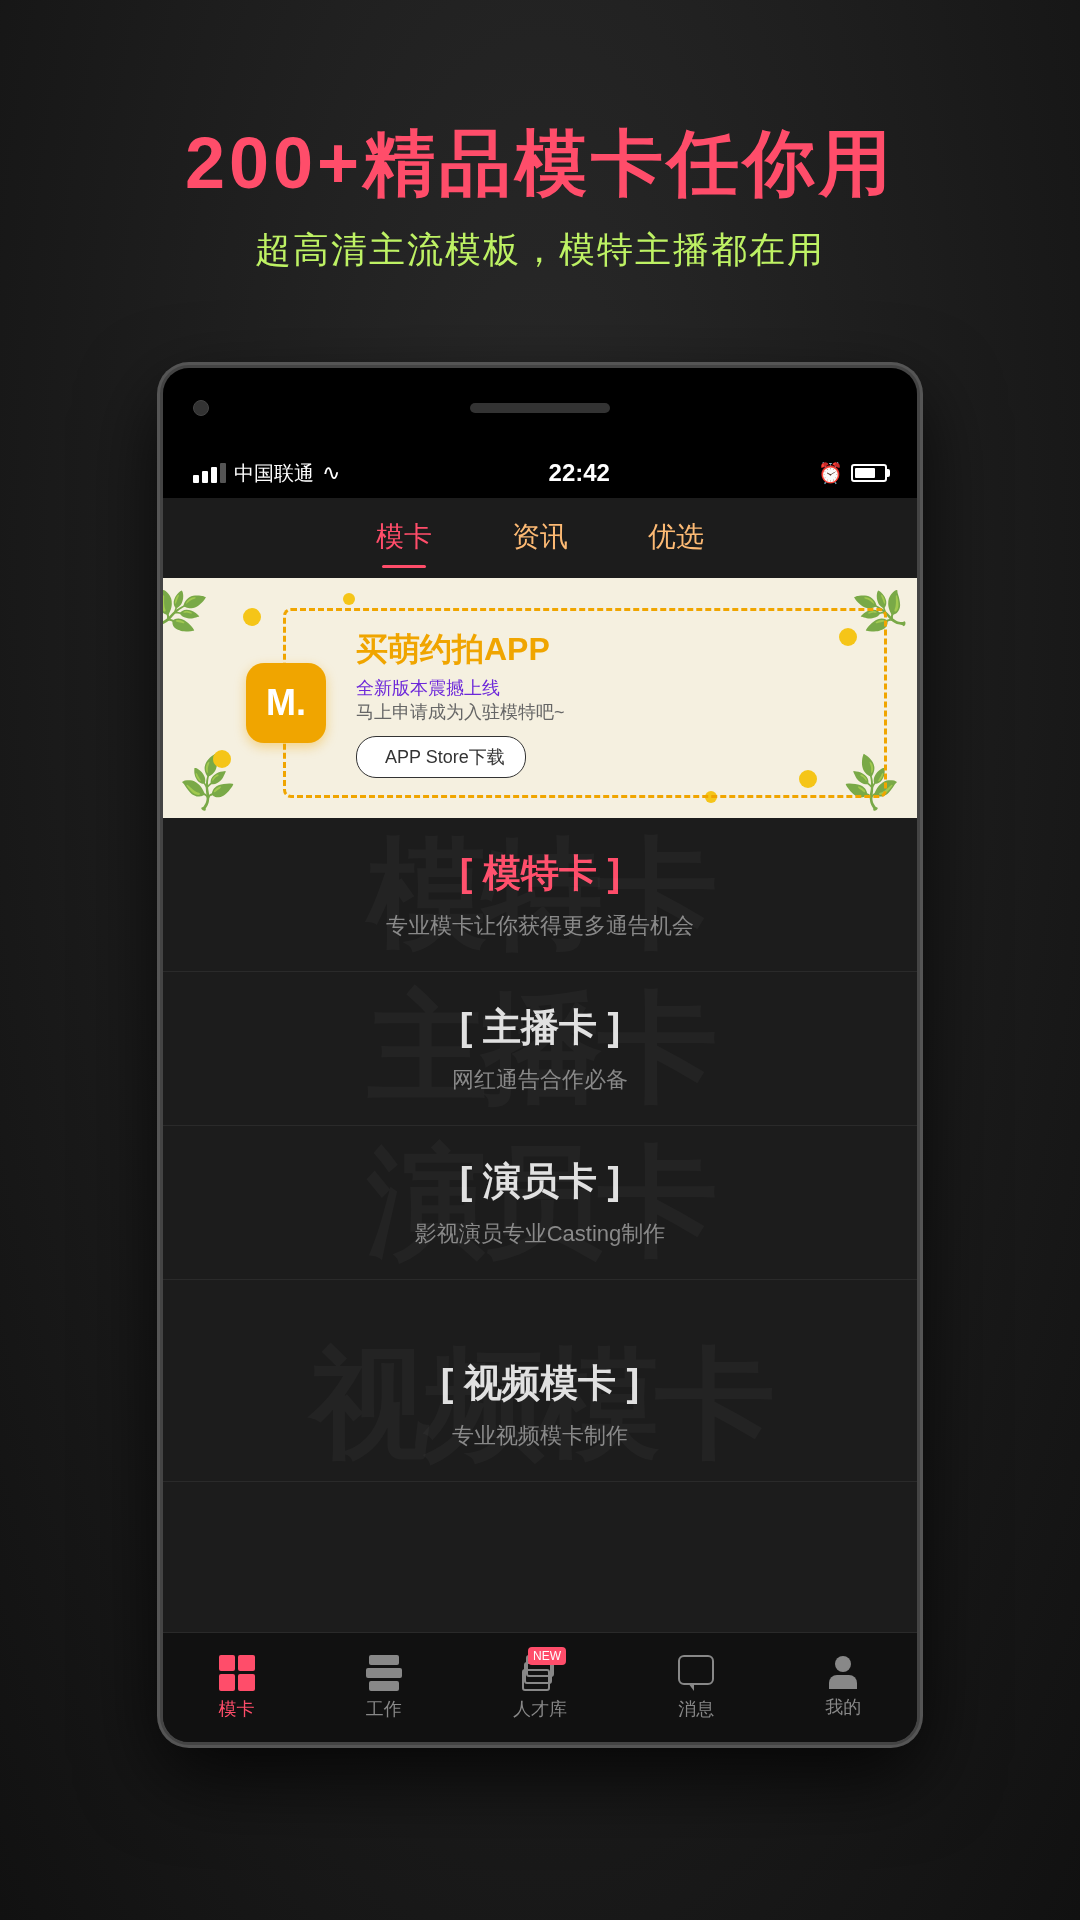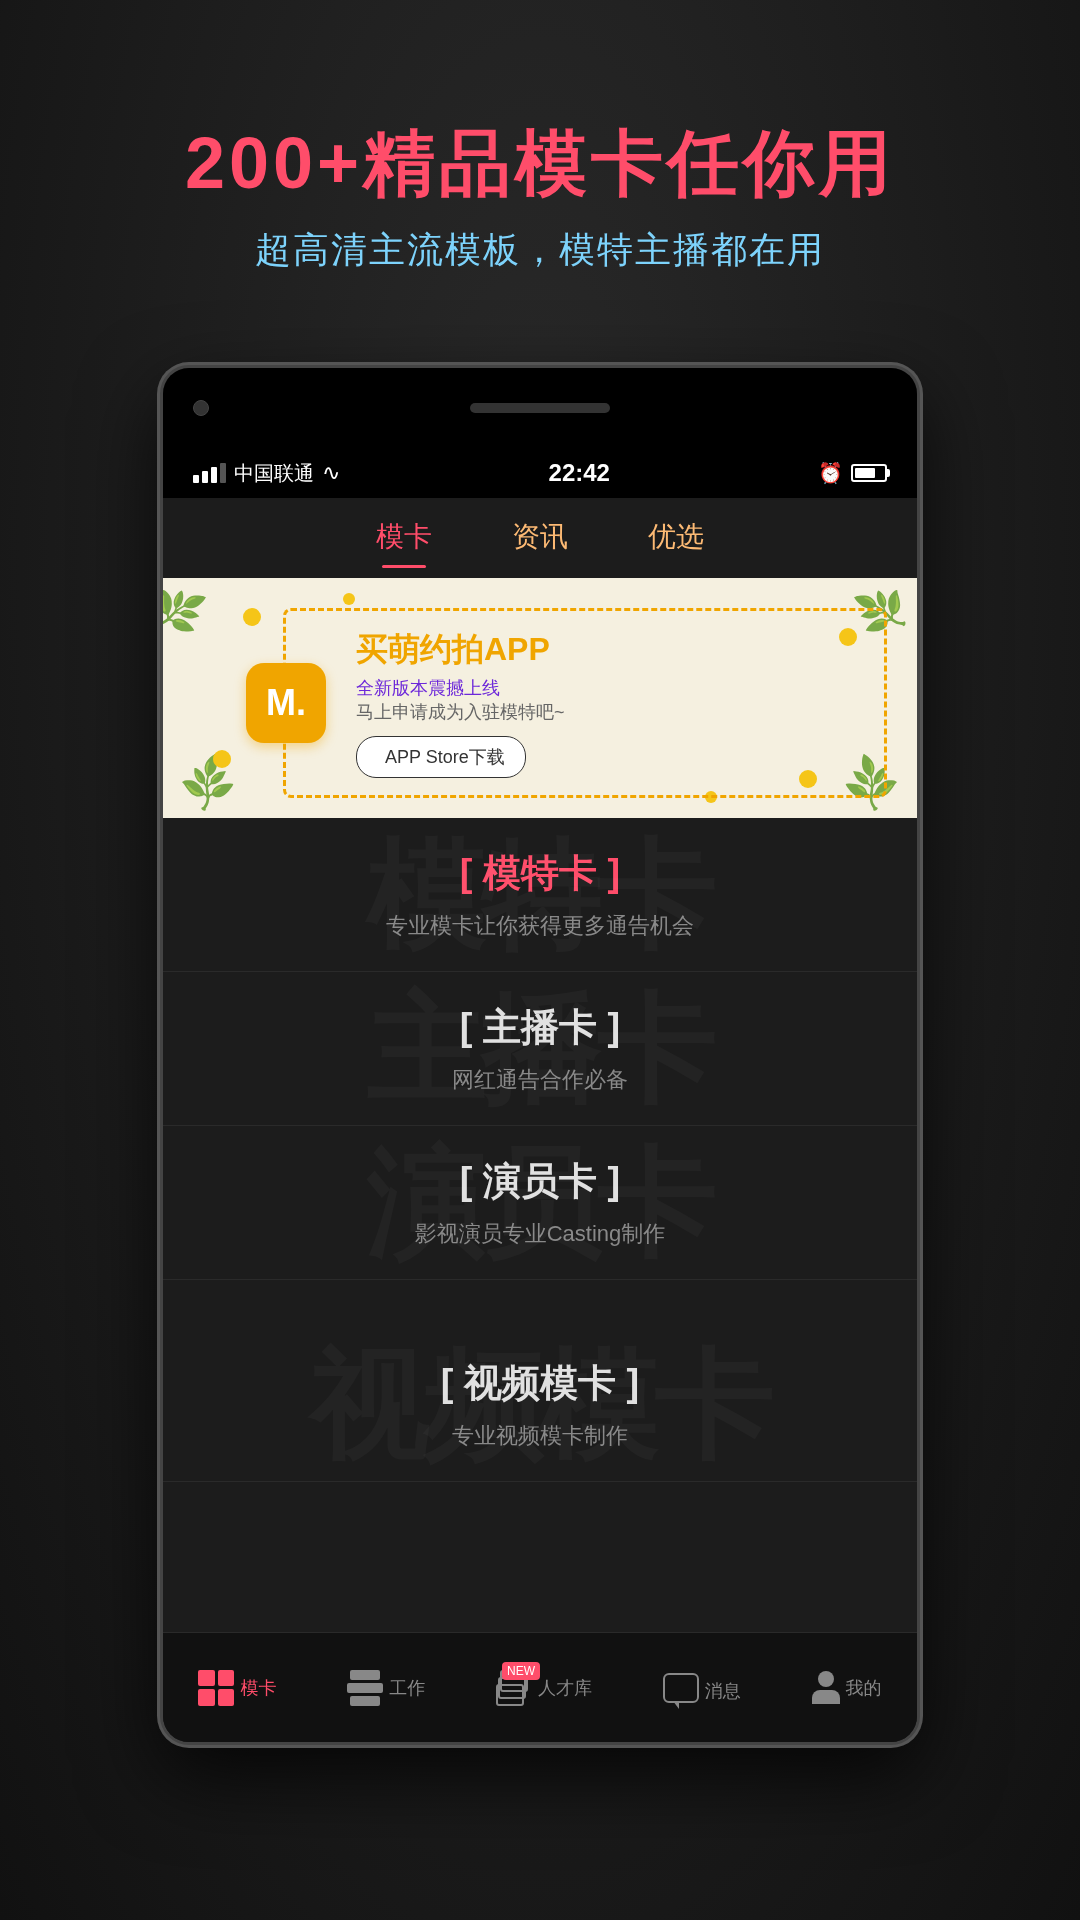--- a/index.html
+++ b/index.html
@@ -33,21 +33,21 @@
     .promo-title {
       font-size: 72px;
       font-weight: 700;
       color: #ff4d6a;
       line-height: 1.2;
       letter-spacing: 4px;
     }
 
     .promo-subtitle {
       font-size: 36px;
-      color: #7dd3fc;
+      color: #bef264;
       margin-top: 20px;
       letter-spacing: 2px;
     }
 
     
     .phone-wrapper {
       position: relative;
       z-index: 10;
       display: flex;
       justify-content: center;
@@ -356,20 +356,21 @@
       height: 110px;
       background: #111;
       display: flex;
       align-items: center;
       justify-content: space-around;
       border-top: 1px solid #2a2a2a;
     }
 
     .bottom-nav-item {
       display: flex;
+      flex-direction: column;
       align-items: center;
       gap: 6px;
       cursor: pointer;
     }
 
     .bottom-nav-label {
       font-size: 18px;
       color: #888;
     }
 

